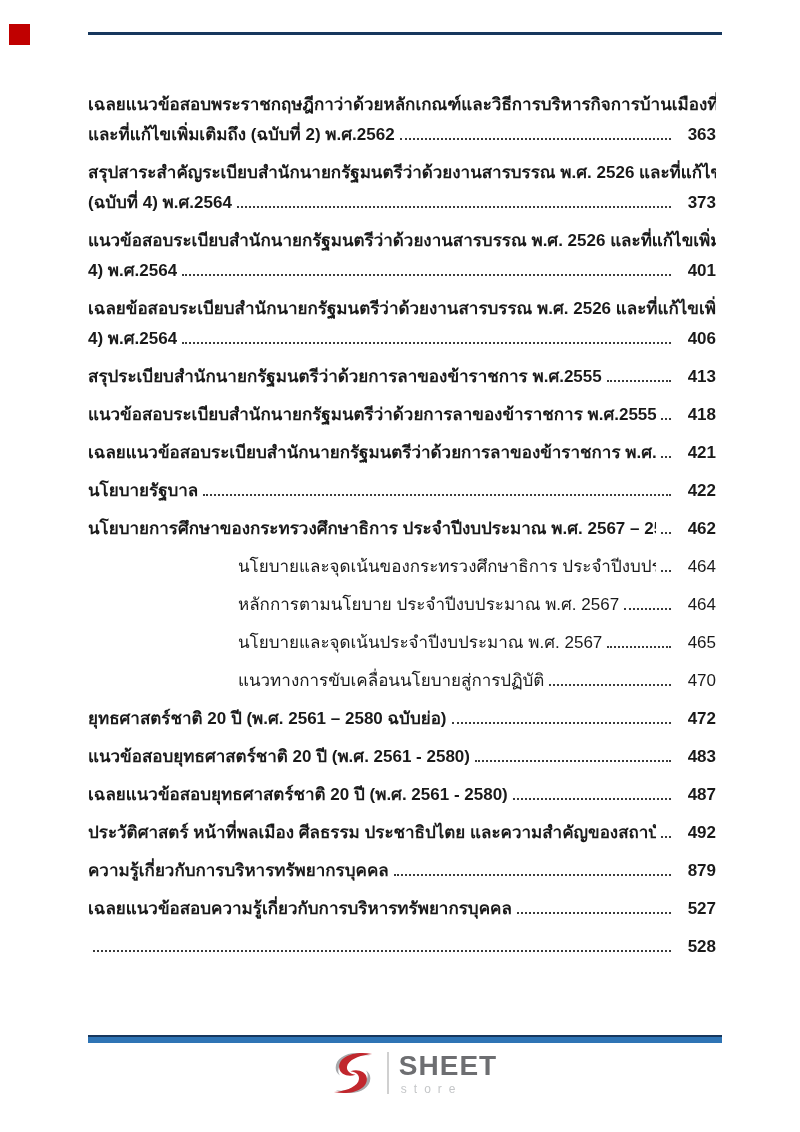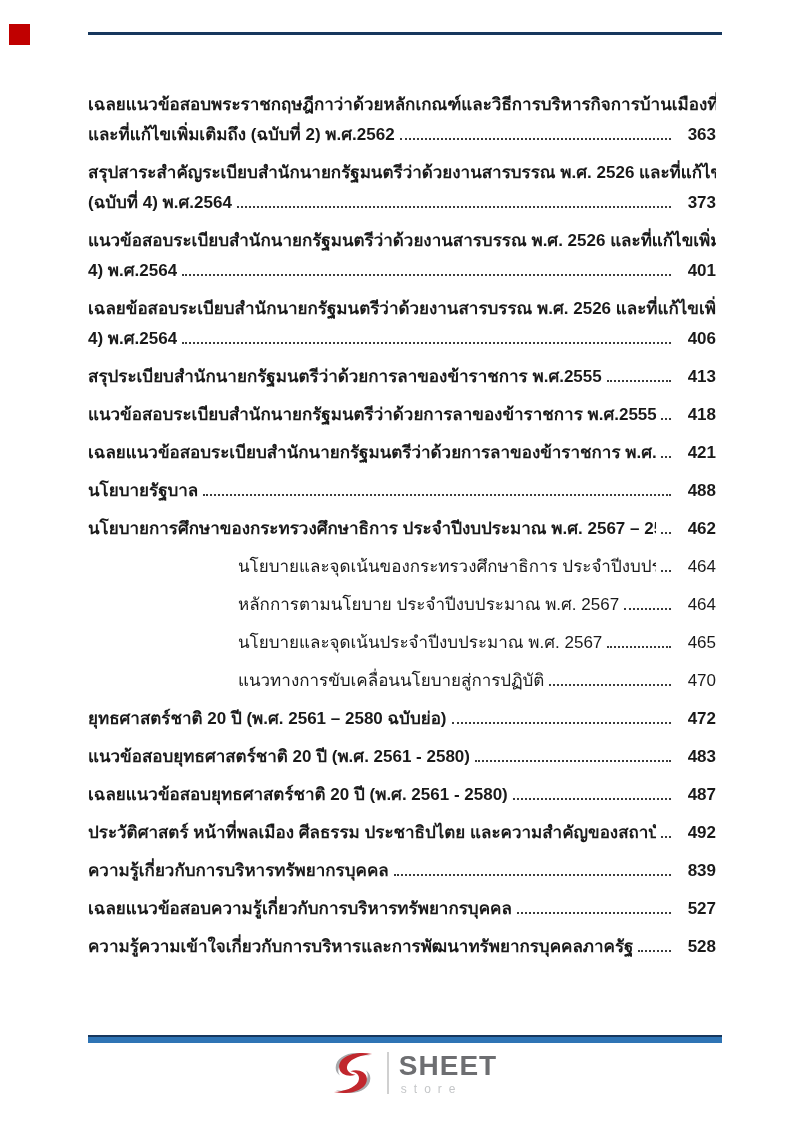--- a/index.html
+++ b/index.html
@@ -94,21 +94,21 @@
       <span class="leader"></span>
       <span class="pg">421</span>
     </div>
   </div>
 
   <div class="entry">
 
     <div class="last-line">
       <span class="txt">นโยบายรัฐบาล</span>
       <span class="leader"></span>
-      <span class="pg">488</span>
+      <span class="pg">422</span>
     </div>
   </div>
 
   <div class="entry">
 
     <div class="last-line">
       <span class="txt">นโยบายการศึกษาของกระทรวงศึกษาธิการ ประจำปีงบประมาณ พ.ศ. 2567 – 2568</span>
       <span class="leader"></span>
       <span class="pg">462</span>
     </div>
@@ -184,38 +184,37 @@
       <span class="leader"></span>
       <span class="pg">492</span>
     </div>
   </div>
 
   <div class="entry">
 
     <div class="last-line">
       <span class="txt">ความรู้เกี่ยวกับการบริหารทรัพยากรบุคคล</span>
       <span class="leader"></span>
-      <span class="pg">839</span>
+      <span class="pg">879</span>
     </div>
   </div>
 
 
   <div class="entry">
 
     <div class="last-line">
       <span class="txt">เฉลยแนวข้อสอบความรู้เกี่ยวกับการบริหารทรัพยากรบุคคล</span>
       <span class="leader"></span>
       <span class="pg">527</span>
     </div>
   </div>
 
   <div class="entry">
 
     <div class="last-line">
-      <span class="txt">ความรู้ความเข้าใจเกี่ยวกับการบริหารและการพัฒนาทรัพยากรบุคคลภาครัฐ</span>
       <span class="leader"></span>
       <span class="pg">528</span>
     </div>
   </div>
 </div>
 
 <div class="footer-rule" style="background: rgb(46, 116, 181);"></div>
 <div class="footer-logo">
   <svg class="logo-mark" viewBox="0 0 60 56" xmlns="http://www.w3.org/2000/svg">
     <path id="gray-swoosh-top" d="M50,8 C30,0 10,8 10,22 C10,26 12,29 15,31 C11,26 13,18 22,13 C30,8 42,7 50,8 Z" fill="#a7a9ac"></path>

